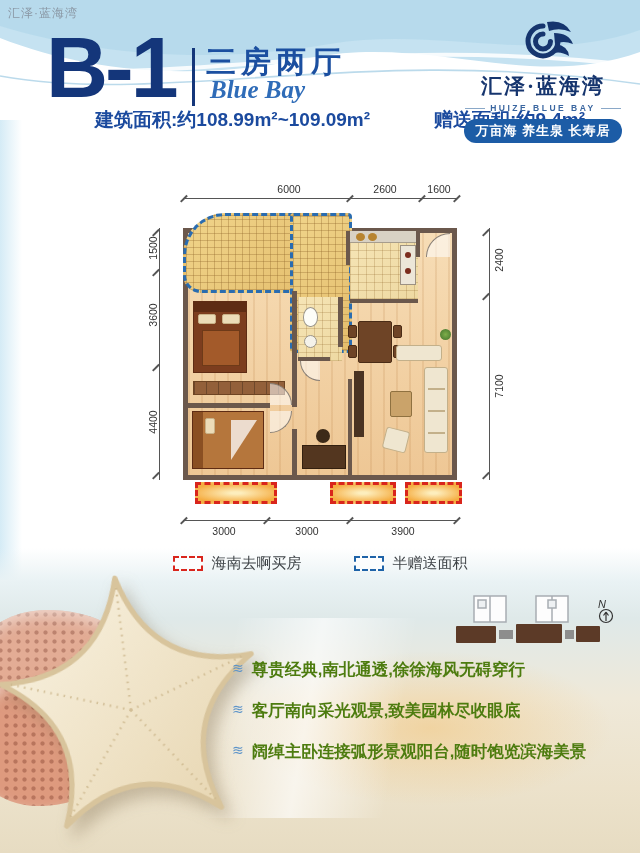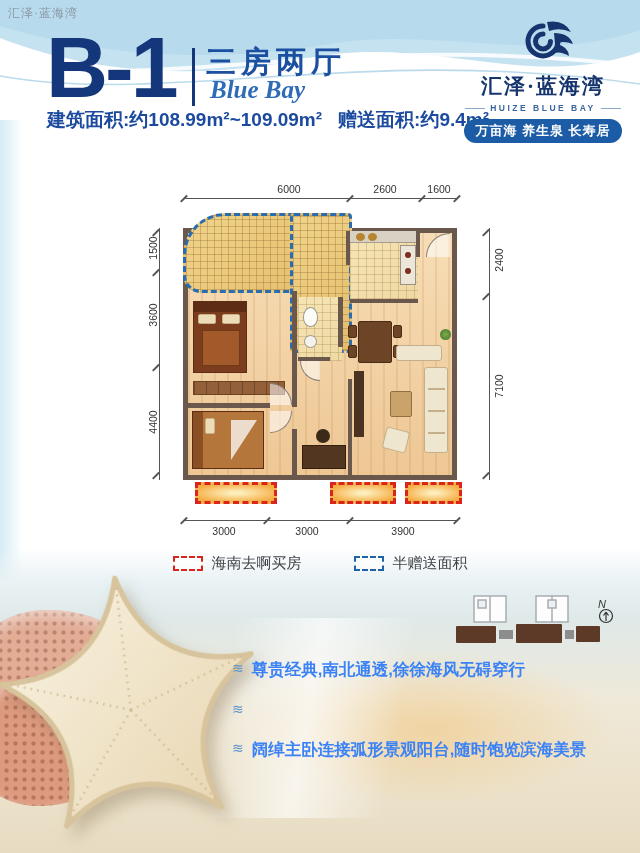--- a/index.html
+++ b/index.html
@@ -25,21 +25,21 @@
   .starfish{position:absolute;left:-12px;top:22px;transform:rotate(-7deg);filter:drop-shadow(6px 10px 8px rgba(120,100,70,.35));}
 
   
   .brand-top{position:absolute;left:8px;top:5px;font-size:12px;color:#8a97a4;letter-spacing:1px;z-index:3;}
   .unit-code{position:absolute;left:46px;top:18px;font-size:86px;font-weight:800;letter-spacing:-3px;color:#14367a;z-index:3;}
   .hline-div{position:absolute;left:192px;top:48px;width:2.5px;height:58px;background:#14367a;z-index:3;}
   .unit-type-cn{position:absolute;left:206px;top:42px;font-size:30px;font-weight:700;letter-spacing:5px;color:#1b4fa0;z-index:3;}
   .unit-type-en{position:absolute;left:210px;top:76px;font-size:25px;font-style:italic;font-weight:700;
     font-family:"Liberation Serif","DejaVu Serif",serif;color:#2f6cb8;z-index:3;}
   .area-line{position:absolute;left:47px;top:107px;font-size:19px;font-weight:700;color:#1b4a9e;z-index:3;}
-  .area-line span{margin-right:16px;}
+  .area-line span{margin-right:16px;margin-left:48px;}
 
   
   .logo{position:absolute;right:8px;top:14px;width:178px;text-align:center;z-index:3;}
   .logo .cn{font-family:"Liberation Serif","DejaVu Serif",serif;font-size:21px;font-weight:700;letter-spacing:2px;color:#16356e;margin-top:2px;}
   .logo .en-row{display:flex;align-items:center;justify-content:center;gap:5px;margin-top:3px;color:#3a66a0;font-size:8.5px;letter-spacing:2.5px;font-weight:700;}
   .logo .rule{width:20px;height:1px;background:#8aa8c8;}
   .logo .pill{display:inline-block;margin-top:6px;padding:3px 11px;background:#1c5ca6;border-radius:12px;color:#fff;font-size:13px;font-weight:700;letter-spacing:1px;}
 
   
   .plan-block{position:absolute;left:95px;top:168px;width:460px;height:400px;z-index:2;}
@@ -81,21 +81,21 @@
 
   
   .siteplan{position:absolute;left:452px;top:592px;width:162px;text-align:center;z-index:4;}
   .siteplan .units{font-size:13.5px;color:#55595e;letter-spacing:1px;margin-top:2px;}
   .siteplan .bld{font-size:13.5px;color:#55595e;font-style:italic;}
 
   
   .features{position:absolute;left:232px;top:658px;width:360px;z-index:4;}
   .feature{display:flex;align-items:flex-start;gap:8px;margin-bottom:19px;}
   .feature .ico{color:#5b93c9;font-size:14px;line-height:20px;}
-  .feature .txt{font-size:16.5px;font-weight:700;color:#3b82f6;line-height:22px;}
+  .feature .txt{font-size:16.5px;font-weight:700;color:#4d7c0f;line-height:22px;}
 
   
   .watermark{position:absolute;right:12px;bottom:8px;z-index:9;font-size:25px;font-weight:800;color:#4a4a4a;letter-spacing:1px;
     text-shadow:2px 2px 0 #fff,-2px -2px 0 #fff,2px -2px 0 #fff,-2px 2px 0 #fff,0 2px 0 #fff,2px 0 0 #fff,4px 4px 4px rgba(0,0,0,.25);}
 </style>
 </head>
 <body>
 
 <div class="canvas">
 
@@ -319,20 +319,21 @@
     </svg>
   </div>
 
   <div class="features">
     <div class="feature">
       <span class="ico">≋</span>
       <span class="txt">尊贵经典,南北通透,徐徐海风无碍穿行</span>
     </div>
     <div class="feature">
       <span class="ico">≋</span>
+      <span class="txt">客厅南向采光观景,致美园林尽收眼底</span>
     </div>
     <div class="feature">
       <span class="ico">≋</span>
       <span class="txt">阔绰主卧连接弧形景观阳台,随时饱览滨海美景</span>
     </div>
   </div>
 
 </div>
 
 </body></html>

